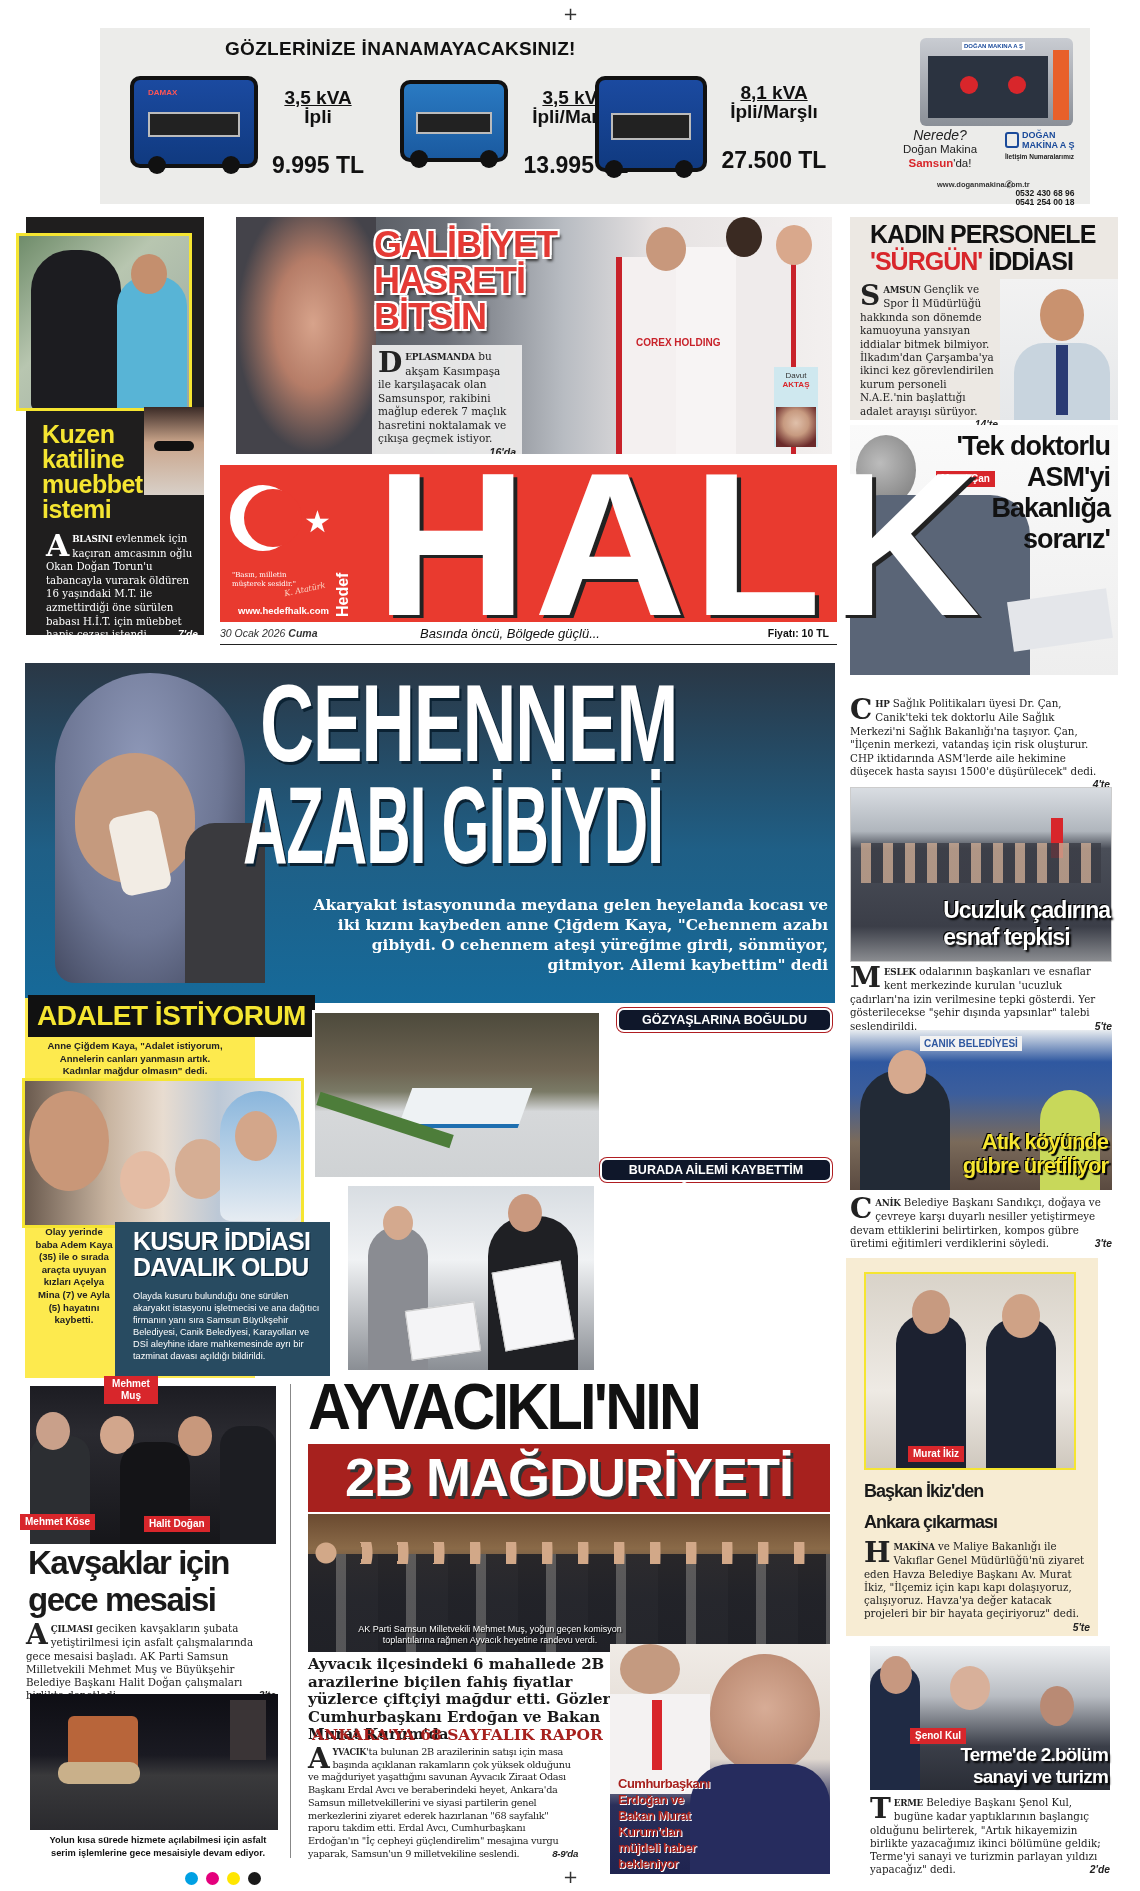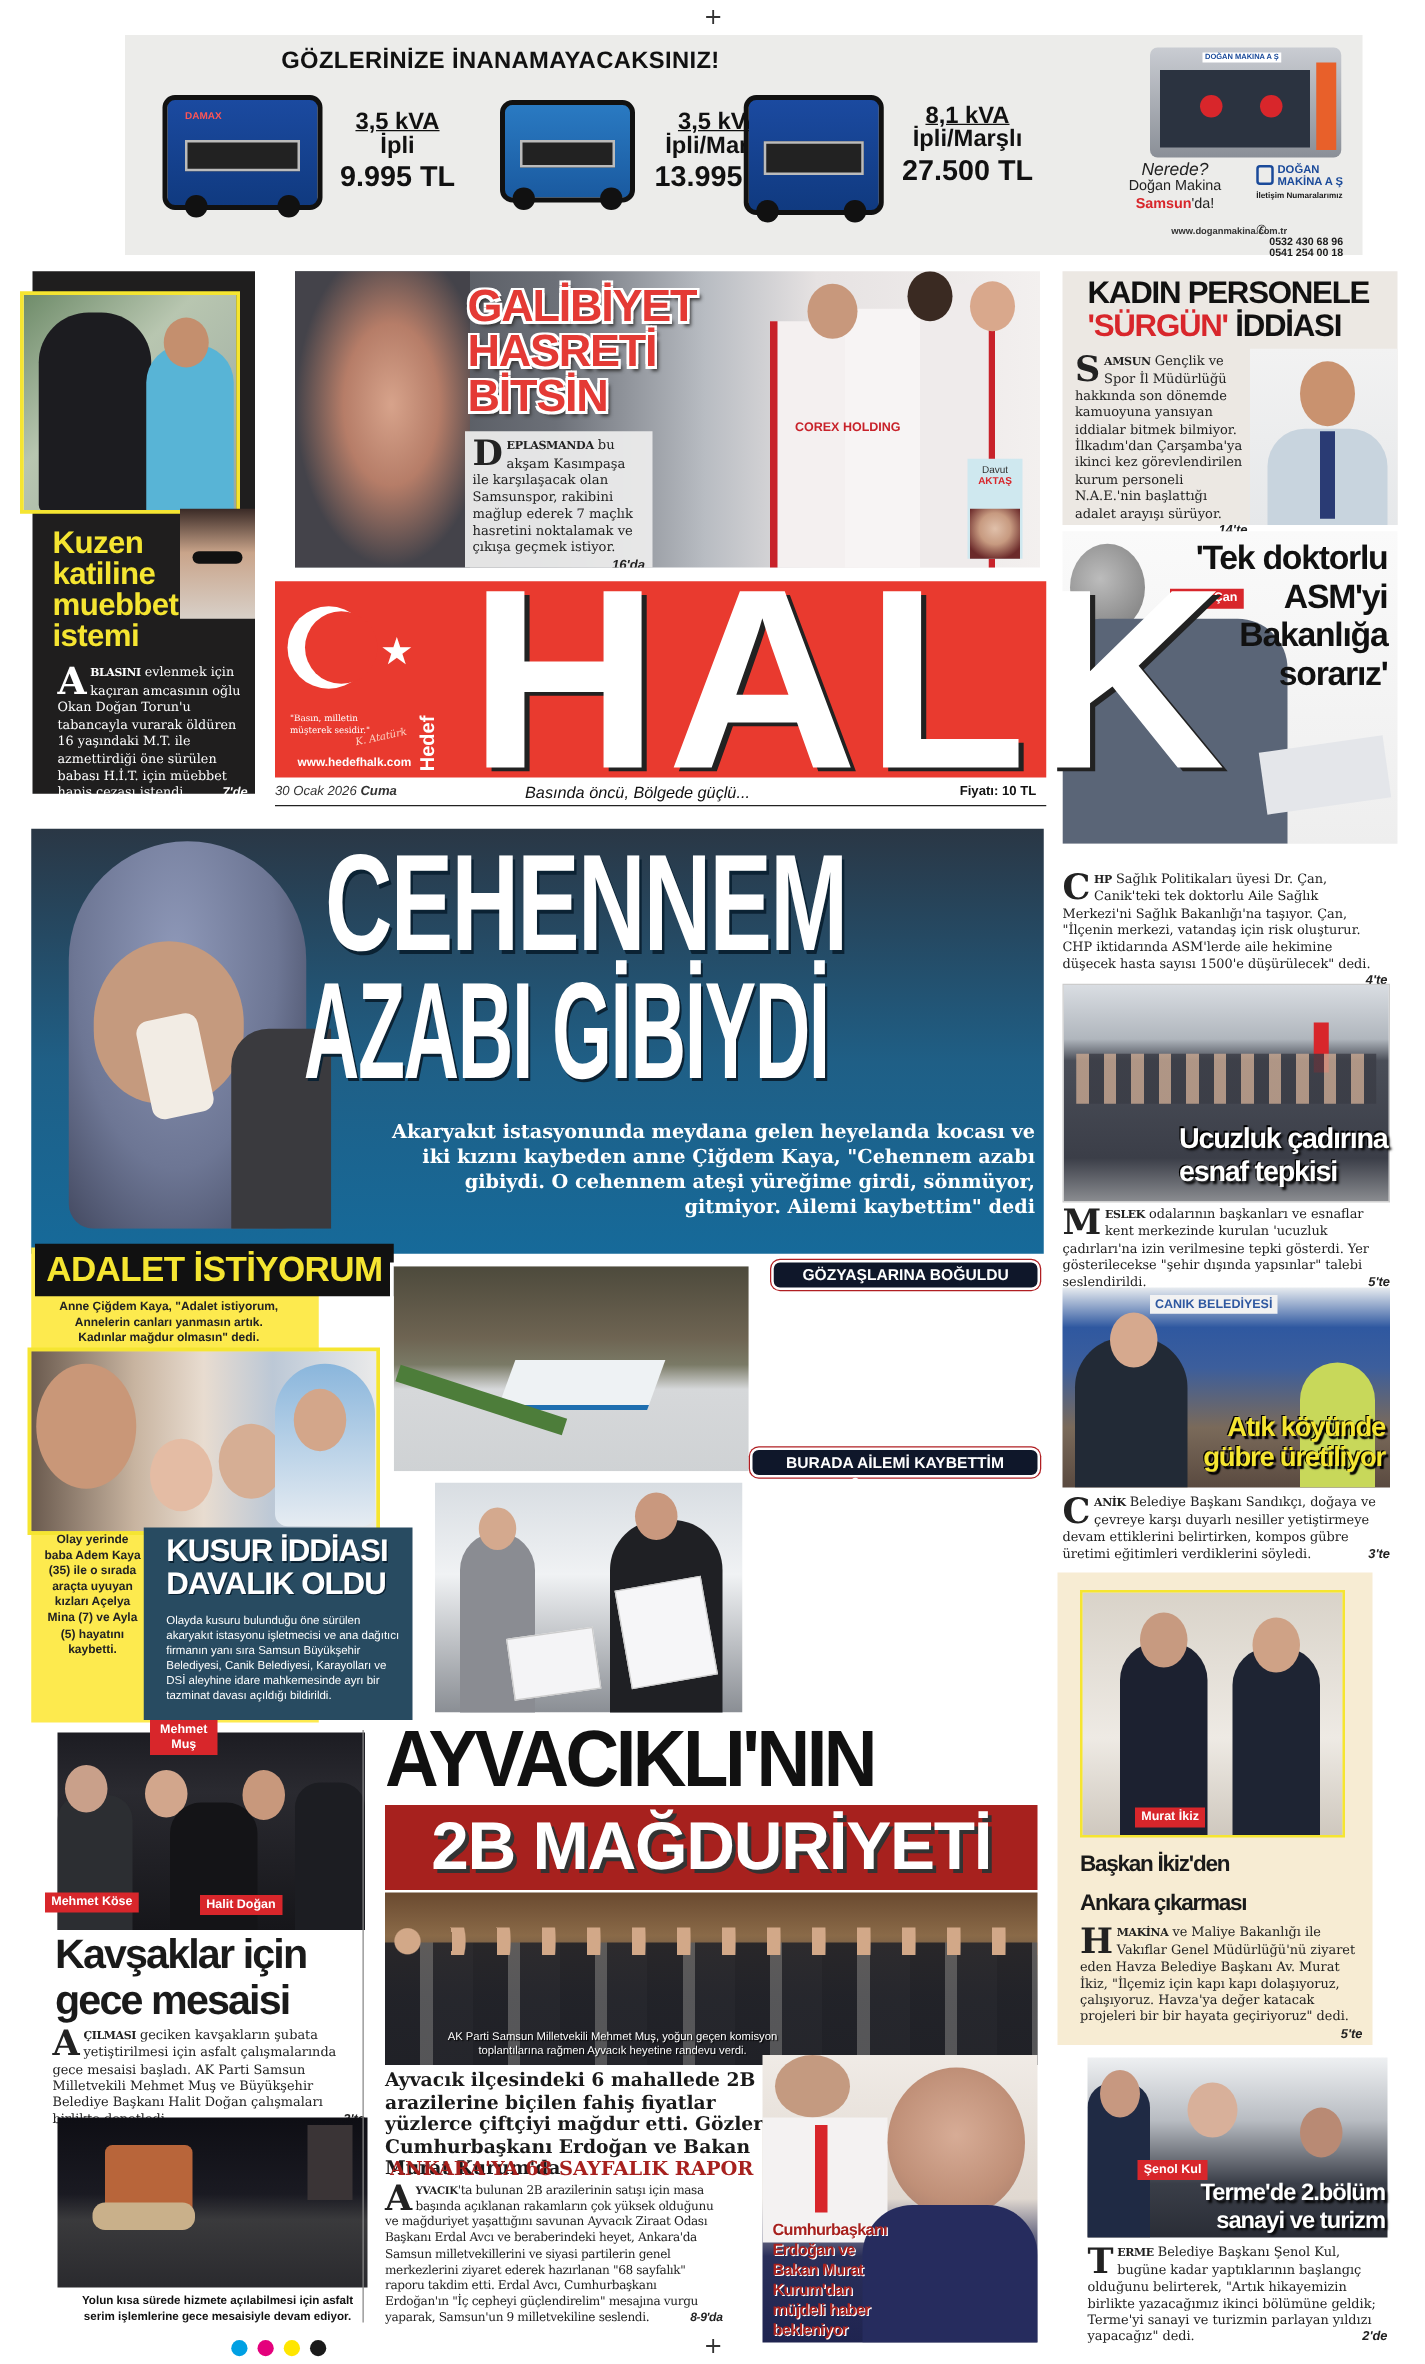--- a/index.html
+++ b/index.html
@@ -17,21 +17,21 @@
   .body-txt { font-family: "DejaVu Serif", serif; font-size: 10.6px; line-height: 13.6px; color: #222; text-align: left; }
 
   
   #ad { left: 100px; top: 28px; width: 990px; height: 176px; background: #ececea; }
   .gen { position: absolute; border: 4px solid #111; border-radius: 10px; background: linear-gradient(#1b4aa0, #103a80); }
   .gen .panel { position: absolute; left: 12%; right: 12%; top: 38%; height: 30%; background: #222; border: 2px solid #bbb; }
   .gen .wheel { position: absolute; width: 18px; height: 18px; background: #111; border-radius: 50%; bottom: -10px; }
   .ad-price { position: absolute; text-align: center; font-family: "Liberation Sans", sans-serif; font-weight: 700; color: #111; }
   .ad-price .kva { font-size: 19px; line-height: 19px; text-decoration: underline; }
   .ad-price .type { font-size: 19px; line-height: 19px; }
-  .ad-price .amt { font-size: 23px; line-height: 30px; }
+  .ad-price .amt { font-size: 23px; line-height: 30px; margin-top: 24px; }
 
   
   #masthead { left: 220px; top: 465px; width: 617px; height: 157px; background: #e93a2f; }
   .halk-letters { position: absolute; left: 155px; top: 4px; font-family: "Liberation Sans", sans-serif; font-weight: 900;
      font-size: 205px; line-height: 150px; color: #fff; letter-spacing: 6px; transform: scaleX(1.03); transform-origin: left top;
      text-shadow: 4px 3px 0 #222; }
 
   
   #cehennem { left: 25px; top: 663px; width: 810px; height: 340px; background: linear-gradient(180deg, #2a3745 0%, #1f5f86 55%, #166a9a 100%); }
   .headline-huge { position: absolute; font-family: "Liberation Sans", sans-serif; font-weight: 700; color: #fff;
@@ -347,21 +347,21 @@
   <div class="abs sans" style="right:10px;top:98px;text-align:right;font-weight:700;font-size:19px;line-height:22px;letter-spacing:-0.8px;color:#fff;text-shadow:2px 2px 2px #000;">
     <div>Terme'de 2.bölüm</div>
       <div>sanayi ve turizm</div>
   </div>
   <div class="abs body-txt" style="left:8px;top:150px;width:240px;font-size:10.3px;line-height:13.3px;">
     <span class="dropcap" style="font-size:28px;">T</span><span class="lead-bold">ERME</span><span> Belediye Başkanı Şenol Kul, bugüne kadar yaptıklarının başlangıç olduğunu belirterek, "Artık hikayemizin birlikte yazacağımız ikinci bölümüne geldik; Terme'yi sanayi ve turizmin parlayan yıldızı yapacağız" dedi.</span>
     <span class="ref">2'de</span>
   </div>
 </div>
 
-<div class="abs" style="left:42px;top:1376px;width:264px;height:495px;">
+<div class="abs" style="left:26px;top:1376px;width:264px;height:495px;">
   <div class="photo" style="left:4px;top:10px;width:246px;height:158px;background:linear-gradient(180deg,#1c1c22 0%,#2a2a30 30%,#16161a 100%);">
     <div style="position:absolute;left:0;top:50px;width:60px;height:108px;border-radius:20px 20px 0 0;background:#2c2e32;"></div>
     <div style="position:absolute;left:6px;top:26px;width:34px;height:38px;border-radius:50%;background:#c9a08a;"></div>
     <div style="position:absolute;left:70px;top:30px;width:34px;height:38px;border-radius:50%;background:#d2a68c;"></div>
     <div style="position:absolute;left:90px;top:56px;width:70px;height:102px;border-radius:25px 25px 0 0;background:#141417;"></div>
     <div style="position:absolute;left:148px;top:30px;width:34px;height:40px;border-radius:50%;background:#c8987c;"></div>
     <div style="position:absolute;left:190px;top:40px;width:56px;height:118px;border-radius:20px 20px 0 0;background:#1c1d22;"></div>
   </div>
   <div class="tag-red" style="left:78px;top:0;width:54px;text-align:center;white-space:normal;">Mehmet Muş</div>
   <div class="tag-red" style="left:-6px;top:138px;">Mehmet Köse</div>

